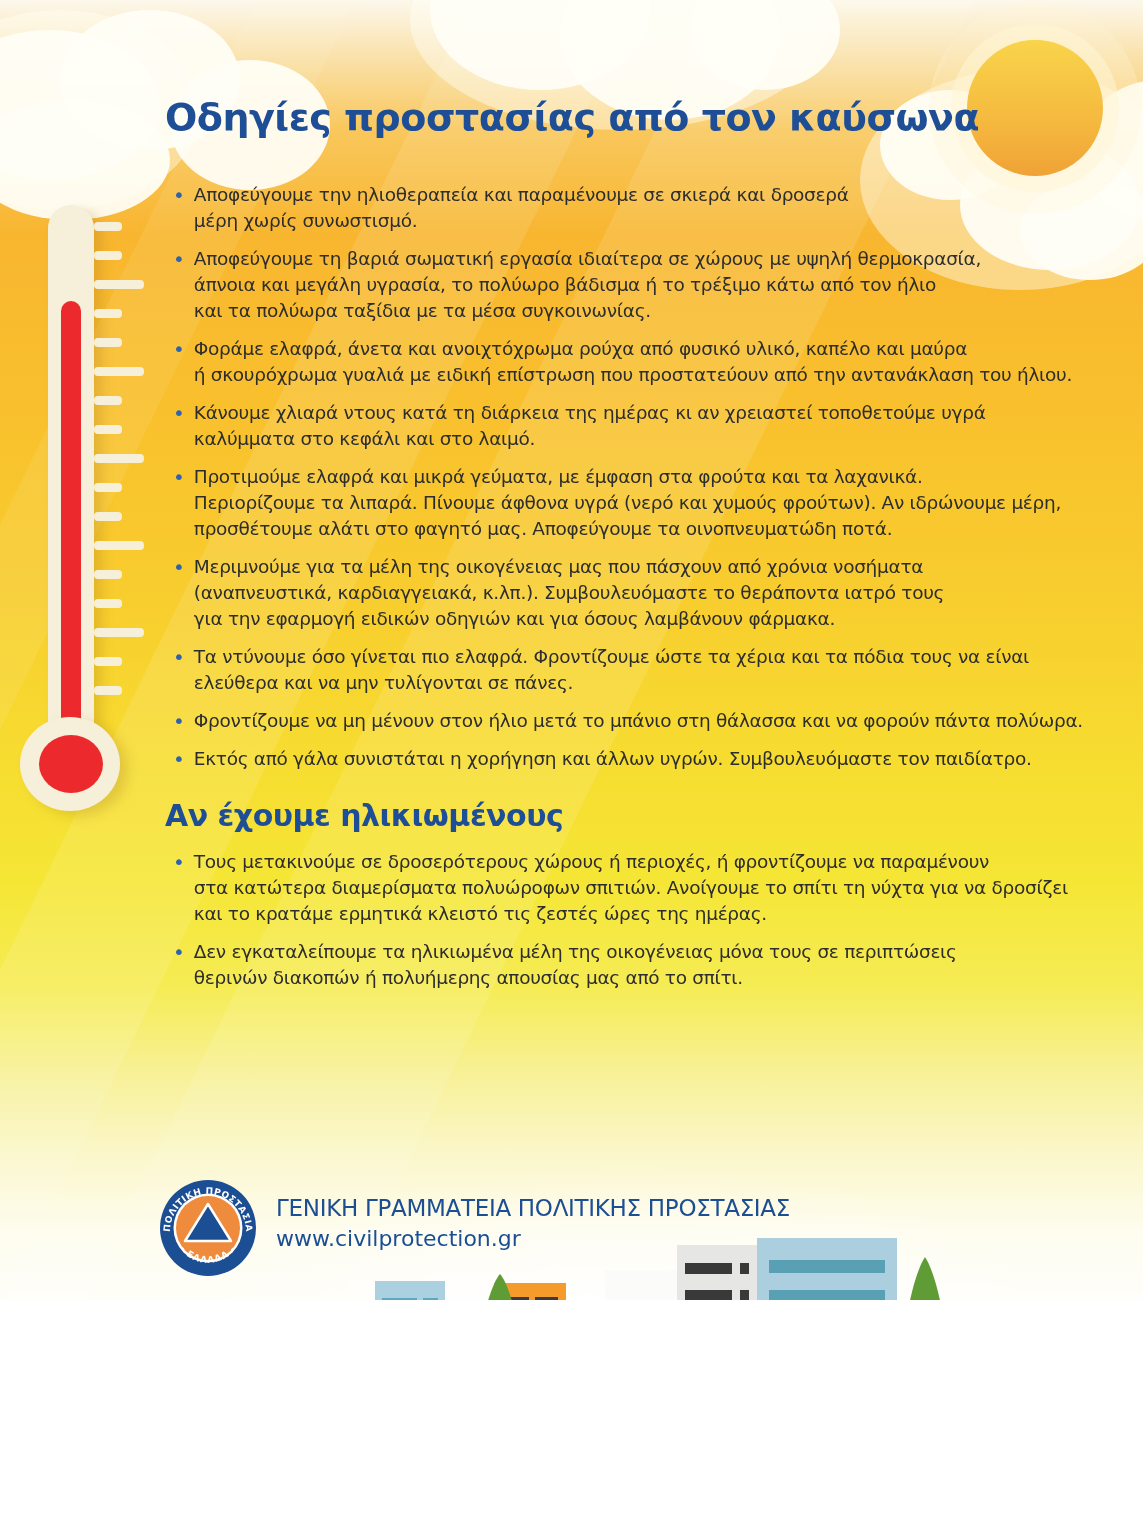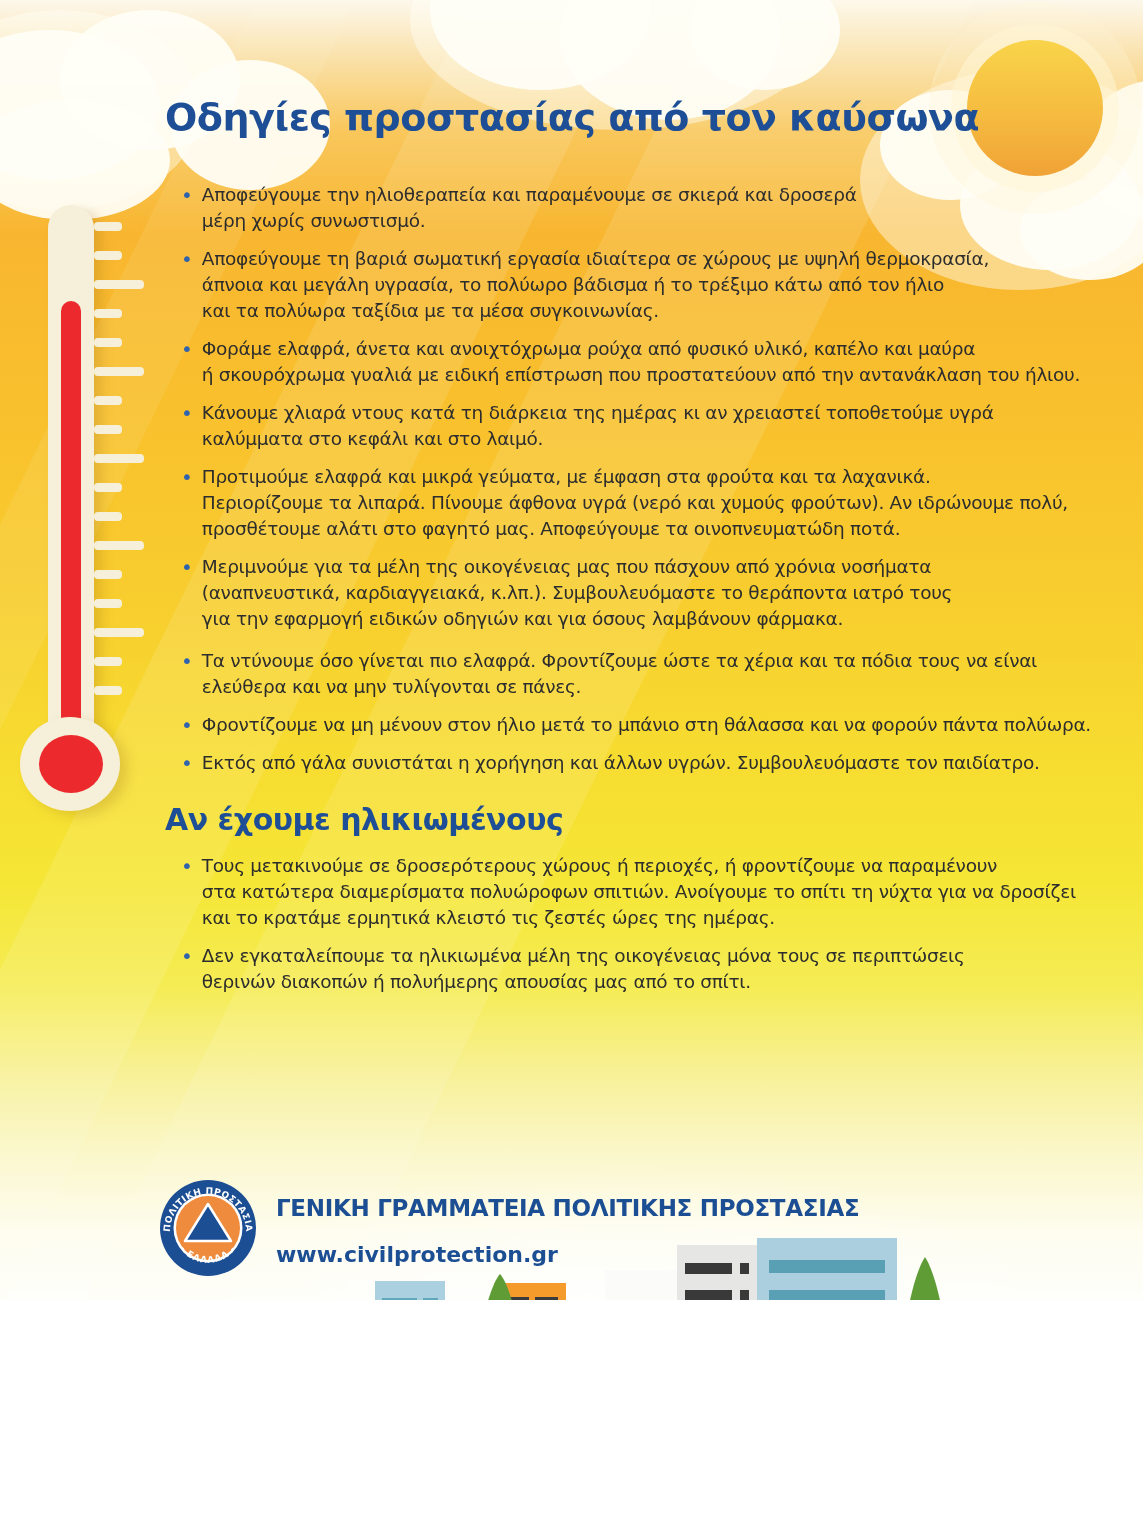--- a/index.html
+++ b/index.html
@@ -31,29 +31,29 @@
   .thermo .bulb{position:absolute;left:-8px;top:512px;width:100px;height:94px;background:#f6efd9;border-radius:50%;
     box-shadow:8px 5px 12px rgba(150,105,20,.22);}
   .thermo .bulb-core{position:absolute;left:11px;top:530px;width:64px;height:58px;background:#ec2a2e;border-radius:50%;}
   .thermo .tick{position:absolute;left:66px;height:9px;background:#f6efd9;border-radius:4px;}
   .thermo .tick:nth-of-type(3n+1){width:50px;}
   .thermo .tick:not(:nth-of-type(3n+1)){width:28px;}
   
   .content{position:absolute;left:165px;top:96px;width:978px;z-index:5;color:#2d2d2d;}
   .content h1{margin:0 0 42px 0;font-size:38px;line-height:1.15;font-weight:bold;color:#1e4f96;letter-spacing:-.5px;}
   .content h2{margin:26px 0 16px 0;font-size:30px;font-weight:bold;color:#1e4f96;letter-spacing:-.5px;}
-  ul.tips{list-style:none;margin:16px;padding:0;}
+  ul.tips{list-style:none;margin:8px;padding:0;}
   ul.tips li{display:flex;margin:0 0 12px 0;}
   ul.tips li::before{content:"\2022";color:#2f63ae;font-size:20px;line-height:26px;margin-right:9px;flex:0 0 auto;}
   .tip-text{white-space:pre-line;font-size:18.5px;line-height:26px;letter-spacing:-.3px;}
   
   .footer{position:absolute;left:158px;top:1178px;display:flex;align-items:flex-start;gap:18px;z-index:6;}
-  .org{margin-top:14px;color:#1c4e94;font-weight:bold;}
+  .org{margin-top:14px;color:#1c4e94;font-weight:normal;}
   .org .org-name{font-size:23px;line-height:32px;letter-spacing:-.3px;}
-  .org .org-url{font-size:22px;line-height:30px;margin-top:16px;}
+  .org .org-url{font-size:22px;line-height:30px;}
   
   .city{position:absolute;left:0;top:1230px;width:1143px;height:306px;z-index:4;}
   .horizon-glow{position:absolute;left:0;top:1100px;width:1143px;height:380px;pointer-events:none;
     background:radial-gradient(60% 85% at 55% 78%,rgba(255,255,255,.92) 0%,rgba(255,255,255,0) 72%);}
 </style>
 </head>
 <body>
 
 <div class="poster">
 
@@ -126,21 +126,21 @@
       <li>
           <span class="tip-text">Φοράμε ελαφρά, άνετα και ανοιχτόχρωμα ρούχα από φυσικό υλικό, καπέλο και μαύρα
 ή σκουρόχρωμα γυαλιά με ειδική επίστρωση που προστατεύουν από την αντανάκλαση του ήλιου.</span>
         </li>
       <li>
           <span class="tip-text">Κάνουμε χλιαρά ντους κατά τη διάρκεια της ημέρας κι αν χρειαστεί τοποθετούμε υγρά
 καλύμματα στο κεφάλι και στο λαιμό.</span>
         </li>
       <li>
           <span class="tip-text">Προτιμούμε ελαφρά και μικρά γεύματα, με έμφαση στα φρούτα και τα λαχανικά.
-Περιορίζουμε τα λιπαρά. Πίνουμε άφθονα υγρά (νερό και χυμούς φρούτων). Αν ιδρώνουμε πολύ,
+Περιορίζουμε τα λιπαρά. Πίνουμε άφθονα υγρά (νερό και χυμούς φρούτων). Αν ιδρώνουμε μέρη,
 προσθέτουμε αλάτι στο φαγητό μας. Αποφεύγουμε τα οινοπνευματώδη ποτά.</span>
         </li>
       <li>
           <span class="tip-text">Μεριμνούμε για τα μέλη της οικογένειας μας που πάσχουν από χρόνια νοσήματα
 (αναπνευστικά, καρδιαγγειακά, κ.λπ.). Συμβουλευόμαστε το θεράποντα ιατρό τους
 για την εφαρμογή ειδικών οδηγιών και για όσους λαμβάνουν φάρμακα.</span>
         </li>
     </ul>
 
     <ul class="tips">

